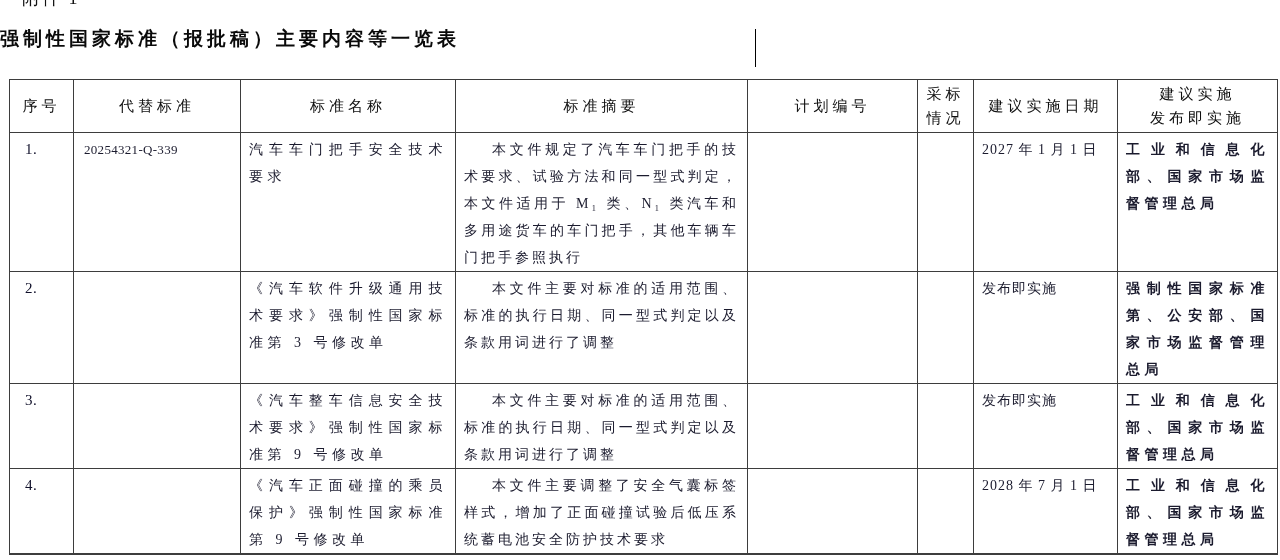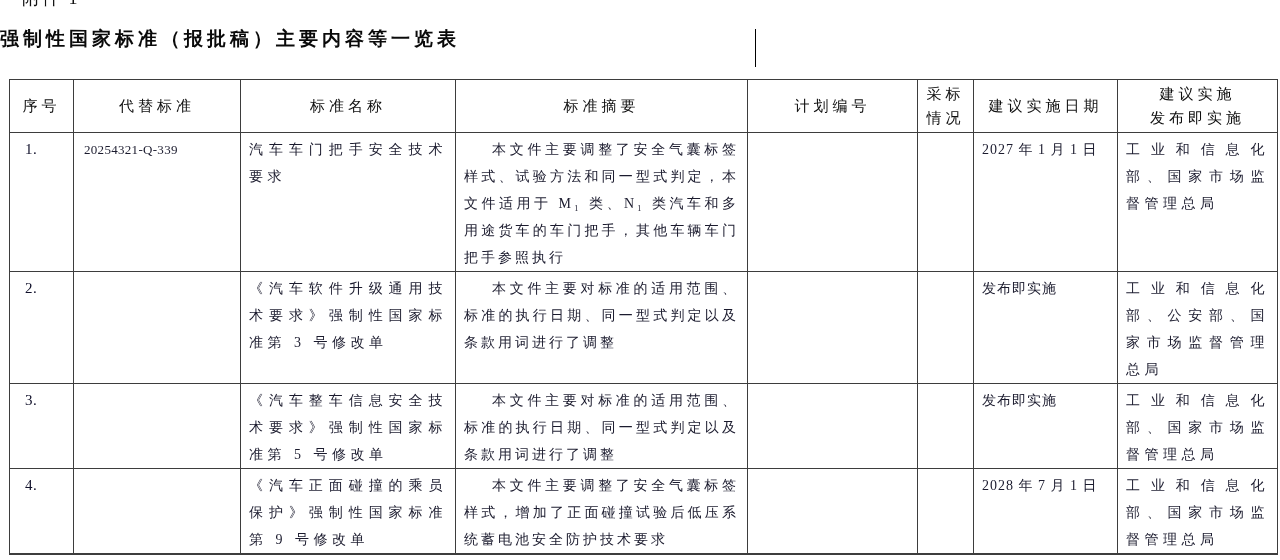--- a/index.html
+++ b/index.html
@@ -93,20 +93,21 @@
   }
   td.summary {
     text-align: justify;
     letter-spacing: 3px;
     text-indent: 2em;
   }
   td.date { letter-spacing: 1px; }
   td.super {
     text-align: justify;
     letter-spacing: 4.5px;
+    font-weight: bold;
   }
 </style>
 </head>
 <body>
 
 <div class="page">
 
   <div class="attachment">附件 1</div>
 
   <h1 class="title">强制性国家标准（报批稿）主要内容等一览表</h1>
@@ -135,40 +136,40 @@
         <th>建议实施日期</th>
         <th>建议实施
 发布即实施</th>
       </tr>
     </thead>
     <tbody>
       <tr class="h1">
         <td class="idx">1.</td>
         <td class="plan">20254321-Q-339</td>
         <td class="name">汽车车门把手安全技术要求</td>
-        <td class="summary">本文件主要调整了安全气囊标签样式、试验方法和同一型式判定，本文件适用于 M₁ 类、N₁ 类汽车和多用途货车的车门把手，其他车辆车门把手参照执行</td>
+        <td class="summary">本文件规定了汽车车门把手的技术要求、试验方法和同一型式判定，本文件适用于 M₁ 类、N₁ 类汽车和多用途货车的车门把手，其他车辆车门把手参照执行</td>
         <td class="replaced"></td>
         <td class="adoption"></td>
         <td class="date">2027 年 1 月 1 日</td>
         <td class="super">工业和信息化部、国家市场监督管理总局</td>
       </tr>
       <tr class="h2">
         <td class="idx">2.</td>
         <td class="plan"></td>
         <td class="name">《汽车软件升级通用技术要求》强制性国家标准第 3 号修改单</td>
         <td class="summary">本文件主要对标准的适用范围、标准的执行日期、同一型式判定以及条款用词进行了调整</td>
         <td class="replaced"></td>
         <td class="adoption"></td>
         <td class="date">发布即实施</td>
-        <td class="super">工业和信息化部、公安部、国家市场监督管理总局</td>
+        <td class="super">强制性国家标准第、公安部、国家市场监督管理总局</td>
       </tr>
       <tr class="h3">
         <td class="idx">3.</td>
         <td class="plan"></td>
-        <td class="name">《汽车整车信息安全技术要求》强制性国家标准第 5 号修改单</td>
+        <td class="name">《汽车整车信息安全技术要求》强制性国家标准第 9 号修改单</td>
         <td class="summary">本文件主要对标准的适用范围、标准的执行日期、同一型式判定以及条款用词进行了调整</td>
         <td class="replaced"></td>
         <td class="adoption"></td>
         <td class="date">发布即实施</td>
         <td class="super">工业和信息化部、国家市场监督管理总局</td>
       </tr>
       <tr class="h4">
         <td class="idx">4.</td>
         <td class="plan"></td>
         <td class="name">《汽车正面碰撞的乘员保护》强制性国家标准第 9 号修改单</td>

